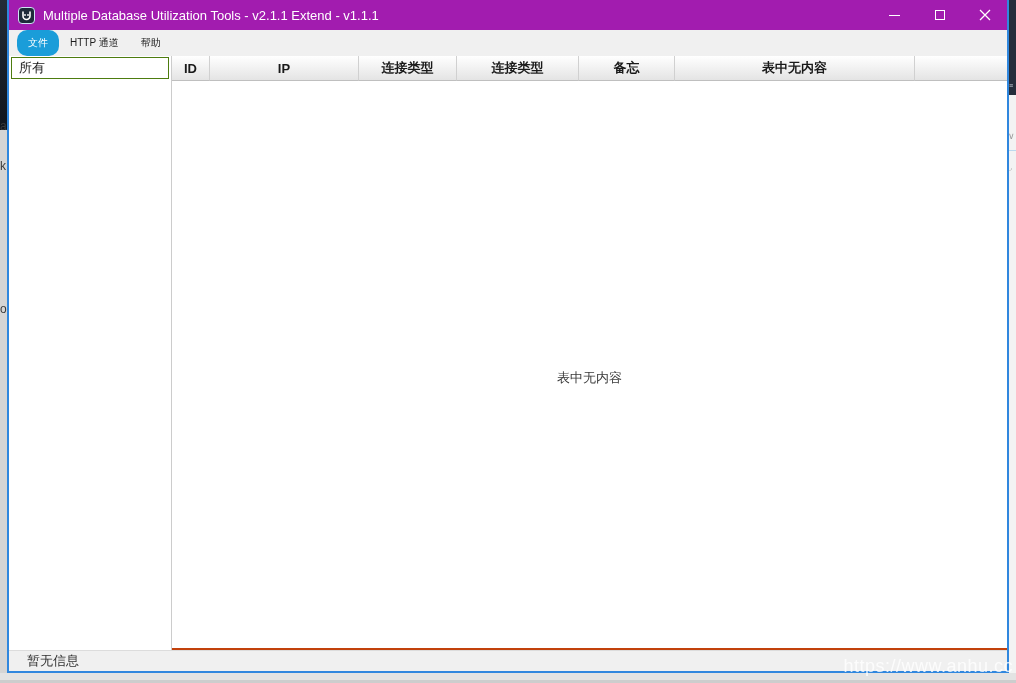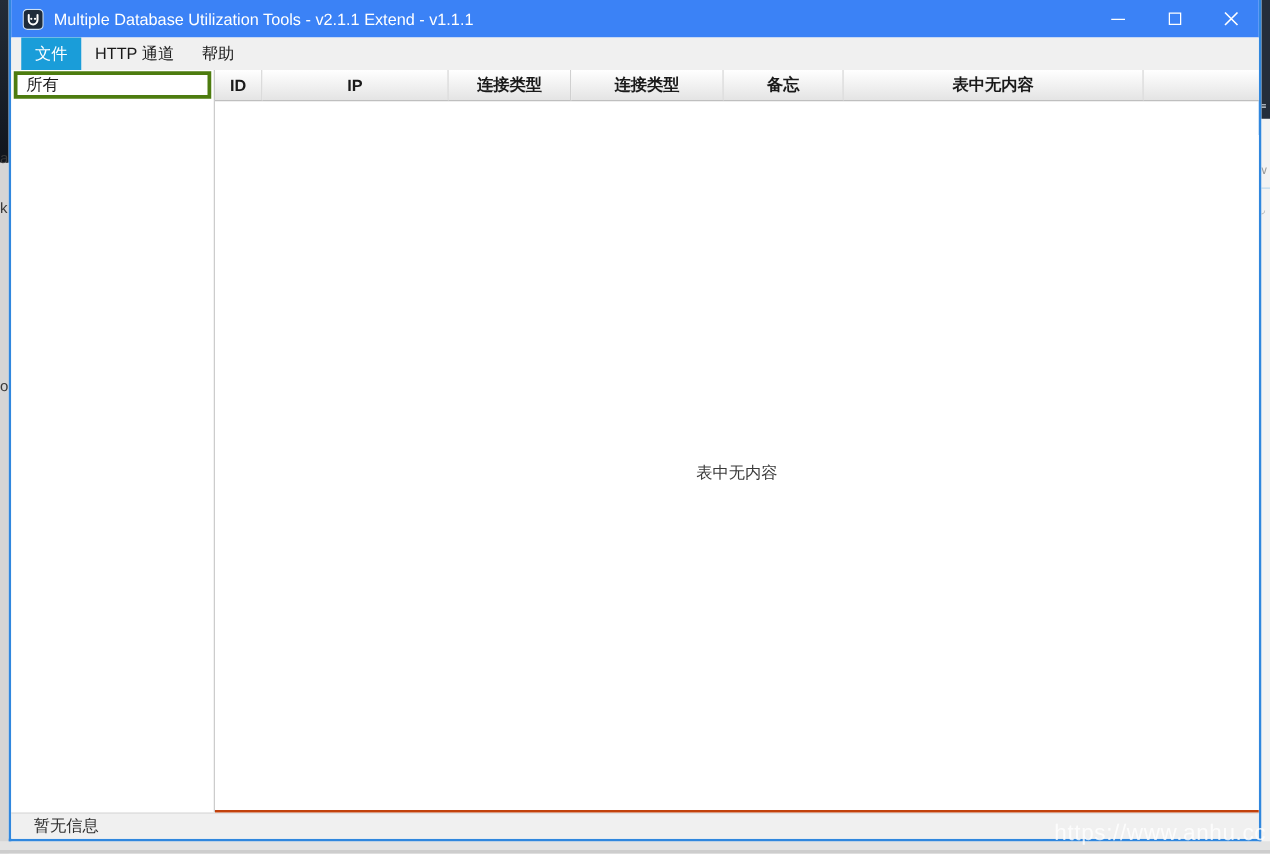--- a/index.html
+++ b/index.html
@@ -24,39 +24,39 @@
   .rs-g3 { position:absolute; left:0; top:163px; color:#a8a8a8; font-size:8px; }
 
   .bottom-strip { position:absolute; left:0; top:673px; width:1016px; height:10px;
                   background:#e3e3e3; border-bottom:3px solid #cdcdcd; }
 
   
   .window { position:absolute; left:7px; top:0; width:1002px; height:673px;
             border:2px solid #3087de; border-top:0; background:#ffffff;
             display:flex; flex-direction:column; }
 
-  .titlebar { height:30px; background:#3b82f6; display:flex; align-items:center; flex:0 0 auto; }
+  .titlebar { height:30px; background:#a21caf; display:flex; align-items:center; flex:0 0 auto; }
   .app-icon { width:17px; height:17px; margin-left:9px; flex:0 0 auto; }
   .title-text { color:#ffffff; font-size:13px; margin-left:8px; white-space:nowrap; }
   .tb-spacer { flex:1; }
   .tb-btn { width:45px; height:30px; display:flex; align-items:center; justify-content:center; cursor:default; }
   .glyph-min { display:block; width:11px; border-top:1px solid #ffffff; }
   .glyph-max { display:block; width:10px; height:10px; border:1px solid #ffffff; }
   .glyph-close { width:12px; height:12px; display:block; }
 
   .menubar { height:26px; background:#f0f0f0; display:flex; align-items:stretch;
              padding-left:8px; flex:0 0 auto; }
-  .menu-item { font-size:13px; color:#1a1a1a; padding:0 11px; display:flex; align-items:center; cursor:default; }
+  .menu-item { font-size:10px; color:#1a1a1a; padding:0 11px; display:flex; align-items:center; cursor:default;border-radius:10px; }
   .menu-item.active { background:#1a9dd9; color:#ffffff; }
 
   .body { flex:1 1 auto; display:flex; min-height:0; }
 
   .sidebar { width:163px; flex:0 0 auto; background:#ffffff; border-right:1px solid #cccccc;
              padding-top:1px; }
-  .filter-combobox { margin:0 2px; height:22px; border:3px solid #4d7c0f; background:#ffffff;
+  .filter-combobox { margin:0 2px; height:22px; border:1px solid #4d7c0f; background:#ffffff;
                      font-size:13px; color:#1a1a1a; display:flex; align-items:center;
                      padding-left:7px; }
 
   .main { flex:1 1 auto; display:flex; flex-direction:column; min-width:0; position:relative;gap:27px; }
   .thead { display:flex; height:25px; flex:0 0 auto; }
   .th { background:linear-gradient(#ffffff,#e4e4e4); border-right:1px solid #d0d0d0;
         border-bottom:1px solid #bfbfbf; font-size:13px; font-weight:bold; color:#1a1a1a;
         display:flex; align-items:center; justify-content:center; overflow:hidden; }
   .th.c0 { width:38px; }
   .th.c1 { width:149px; }

